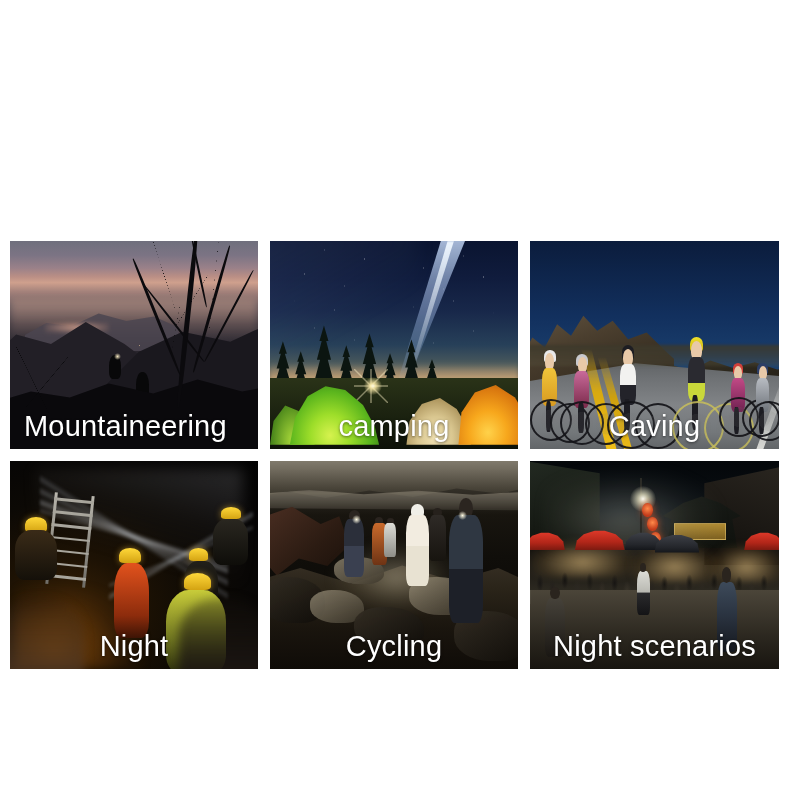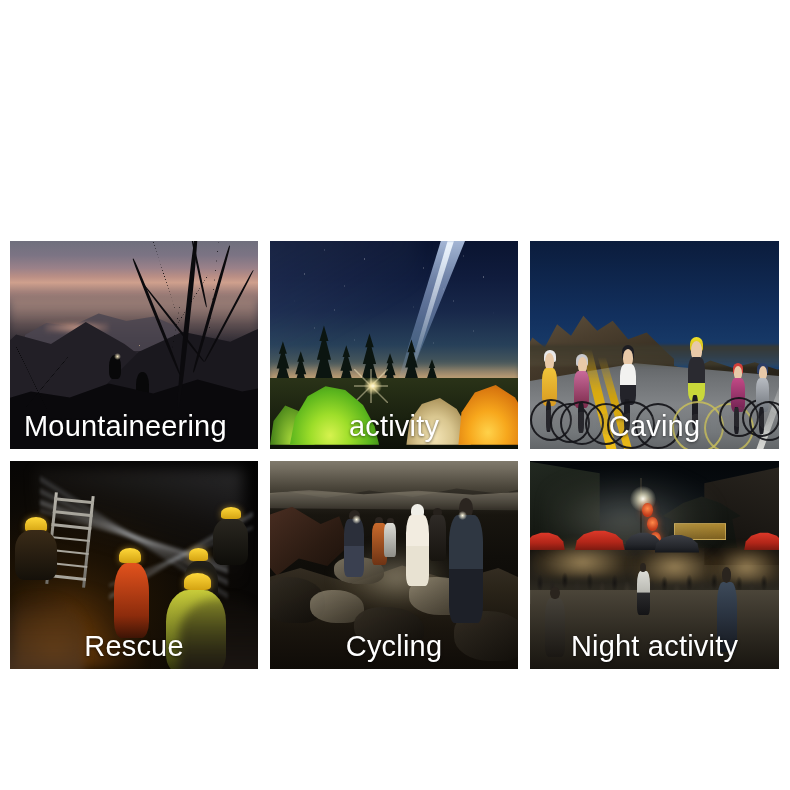--- a/index.html
+++ b/index.html
@@ -686,21 +686,21 @@
         </div>
         <div class="c-ground"></div>
         <div class="c-ground-tex"></div>
         <div class="c-lamp-rays"></div>
         <div class="c-lamp"></div>
         <div class="c-tent c-tent-green2"></div>
         <div class="c-tent c-tent-green"></div>
         <div class="c-tent c-tent-tan"></div>
         <div class="c-tent c-tent-orange"></div>
       </div>
-      <div class="tile-label">activity</div>
+      <div class="tile-label">camping</div>
     </div>
 
     <div class="tile">
       <div class="scene sc-cycling">
         <div class="cy-sky"></div>
         <div class="cy-rocks"></div>
         <div class="cy-rocks-far"></div>
         <div class="cy-brush"></div>
         <div class="cy-road"></div>
         <div class="cy-road-shoulder"></div>
@@ -794,21 +794,21 @@
 
         <div class="r-helmet" style="left:72%; top:42%; width:8%;  height:6%;"></div>
         <div class="r-ff" style="left:70%; top:48%; width:14%; height:26%; background:linear-gradient(to bottom,#22201a,#0c0b08);"></div>
 
         <div class="r-helmet" style="left:70%; top:54%; width:11%; height:8%;"></div>
         <div class="r-ff" style="left:63%; top:62%; width:24%; height:40%; background:linear-gradient(to bottom,#c8cc3a,#6e7420 60%,#2a2c0c);"></div>
 
         <div class="r-blur-fore" style="left:-6%;"></div>
         <div class="r-blur-fore" style="right:-4%; background:linear-gradient(to top,rgba(30,24,20,.95),rgba(20,16,12,.3));"></div>
       </div>
-      <div class="tile-label">Rescue</div>
+      <div class="tile-label">Night</div>
     </div>
 
     <div class="tile">
       <div class="scene sc-caving">
         <div class="cv-ceiling"></div>
         <div class="cv-ceiling2"></div>
         <div class="cv-wall-l"></div>
         <div class="cv-floor"></div>
         <div class="cv-lit"></div>
 
@@ -886,17 +886,17 @@
         <div class="n-walker" style="left:43%; top:53%; width:5%; height:21%;">
           <span class="hd"></span>
         </div>
         <div class="n-walker dark" style="left:75%; top:58%; width:8%; height:34%;">
           <span class="hd"></span>
         </div>
         <div class="n-walker dark" style="left:6%; top:66%; width:8%; height:28%; background:linear-gradient(to bottom,#46423a,#1a1713);">
           <span class="hd"></span>
         </div>
       </div>
-      <div class="tile-label">Night activity</div>
+      <div class="tile-label">Night scenarios</div>
     </div>
 
   </div>
 </div>
 
 </body></html>

